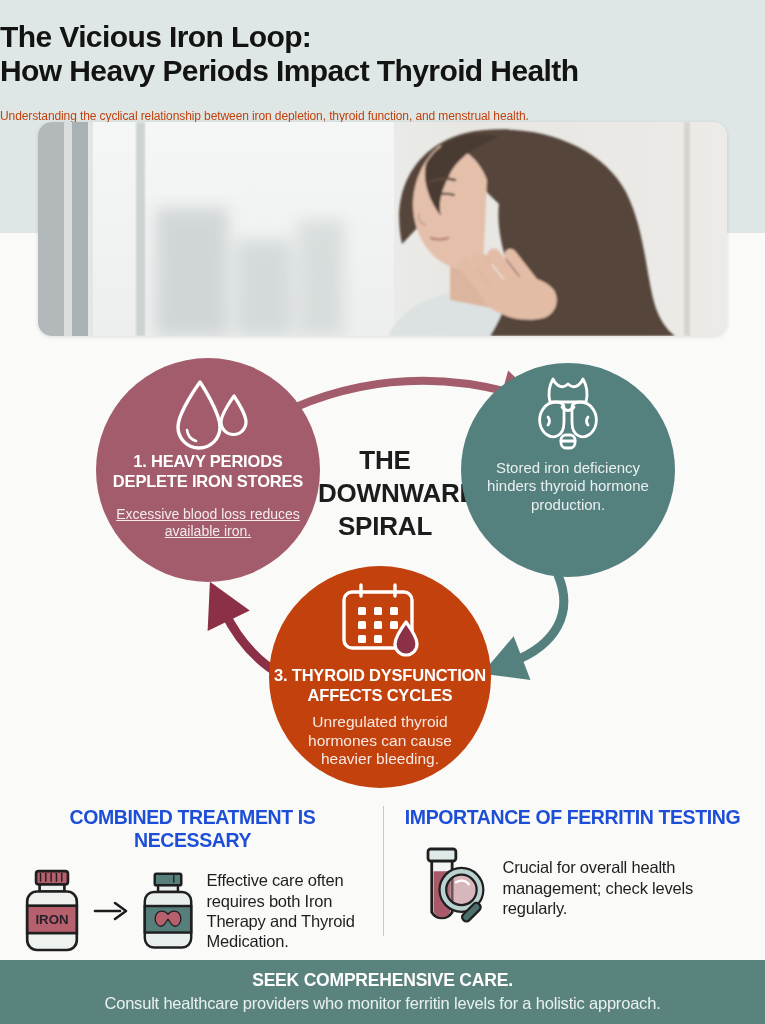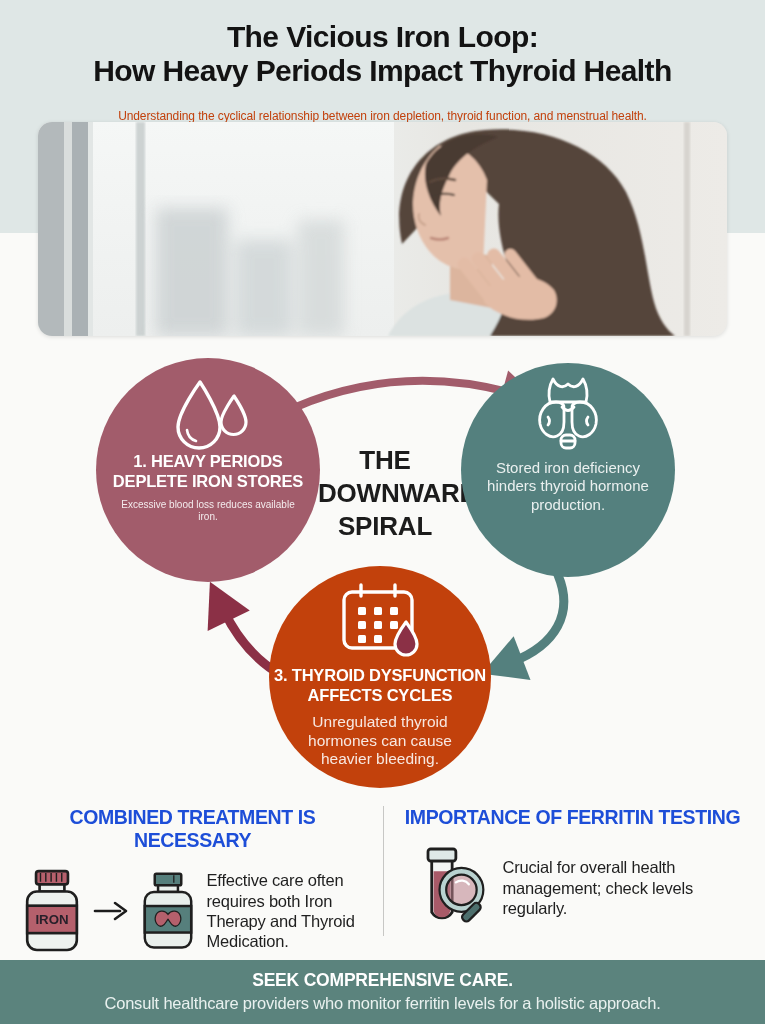--- a/index.html
+++ b/index.html
@@ -3,21 +3,21 @@
 <meta charset="utf-8">
 <style>
   * { margin:0; padding:0; box-sizing:border-box; }
   html,body { background:#ffffff; }
   .page {
     position:relative; width:765px; height:1024px; overflow:hidden;
     background:#fafaf8; font-family:"Liberation Sans", sans-serif;
   }
   .header-band { position:absolute; left:0; top:0; width:765px; height:233px; background:#dfe7e6; }
 
-  .titles { position:absolute; left:0; top:20px; width:765px; text-align:center; }
+  .titles { position:absolute; left:0; top:20px; width:765px; text-align:left; }
   .title { font-size:30px; font-weight:700; color:#131313; line-height:1.14; letter-spacing:-0.6px; }
   .subtitle { margin-top:21px; font-size:12px; color:#c2410c; letter-spacing:-0.1px; }
 
   .hero {
     position:absolute; left:38px; top:122px; width:689px; height:214px;
     border-radius:14px; overflow:hidden; background:#e9ebea;
     box-shadow:0 1px 4px rgba(0,0,0,0.12);
   }
   .hero svg { display:block; }
 
@@ -25,21 +25,21 @@
 
   .circle {
     position:absolute; border-radius:50%; color:#ffffff; text-align:center;
     display:flex; flex-direction:column; align-items:center;
   }
   .circle .step-title { font-weight:700; letter-spacing:-0.2px; line-height:1.2; }
   .circle .step-desc { color:rgba(255,255,255,0.88); line-height:1.22; }
 
   .c1 { left:96px; top:358px; width:224px; height:224px; background:#a25c6b; padding-top:18px; }
   .c1 .step-title { width:202px; font-size:16.5px; }
-  .c1 .step-desc  { width:190px; font-size:10px; margin-top:7px; }
+  .c1 .step-desc  { width:190px; font-size:14px; margin-top:14px;text-decoration:underline; }
 
   .c2 { left:461px; top:363px; width:214px; height:214px; background:#54807e; padding-top:12px; }
   .c2 .step-title { width:206px; font-size:16px; margin-top:6px; }
   .c2 .step-desc  { width:196px; font-size:15px; margin-top:6px; }
 
   .c3 { left:269px; top:566px; width:222px; height:222px; background:#c2410c; padding-top:16px; }
   .c3 .step-title { width:212px; font-size:16.5px; margin-top:8px; }
   .c3 .step-desc  { width:196px; font-size:15.5px; margin-top:7px; }
 
   .center-label {

